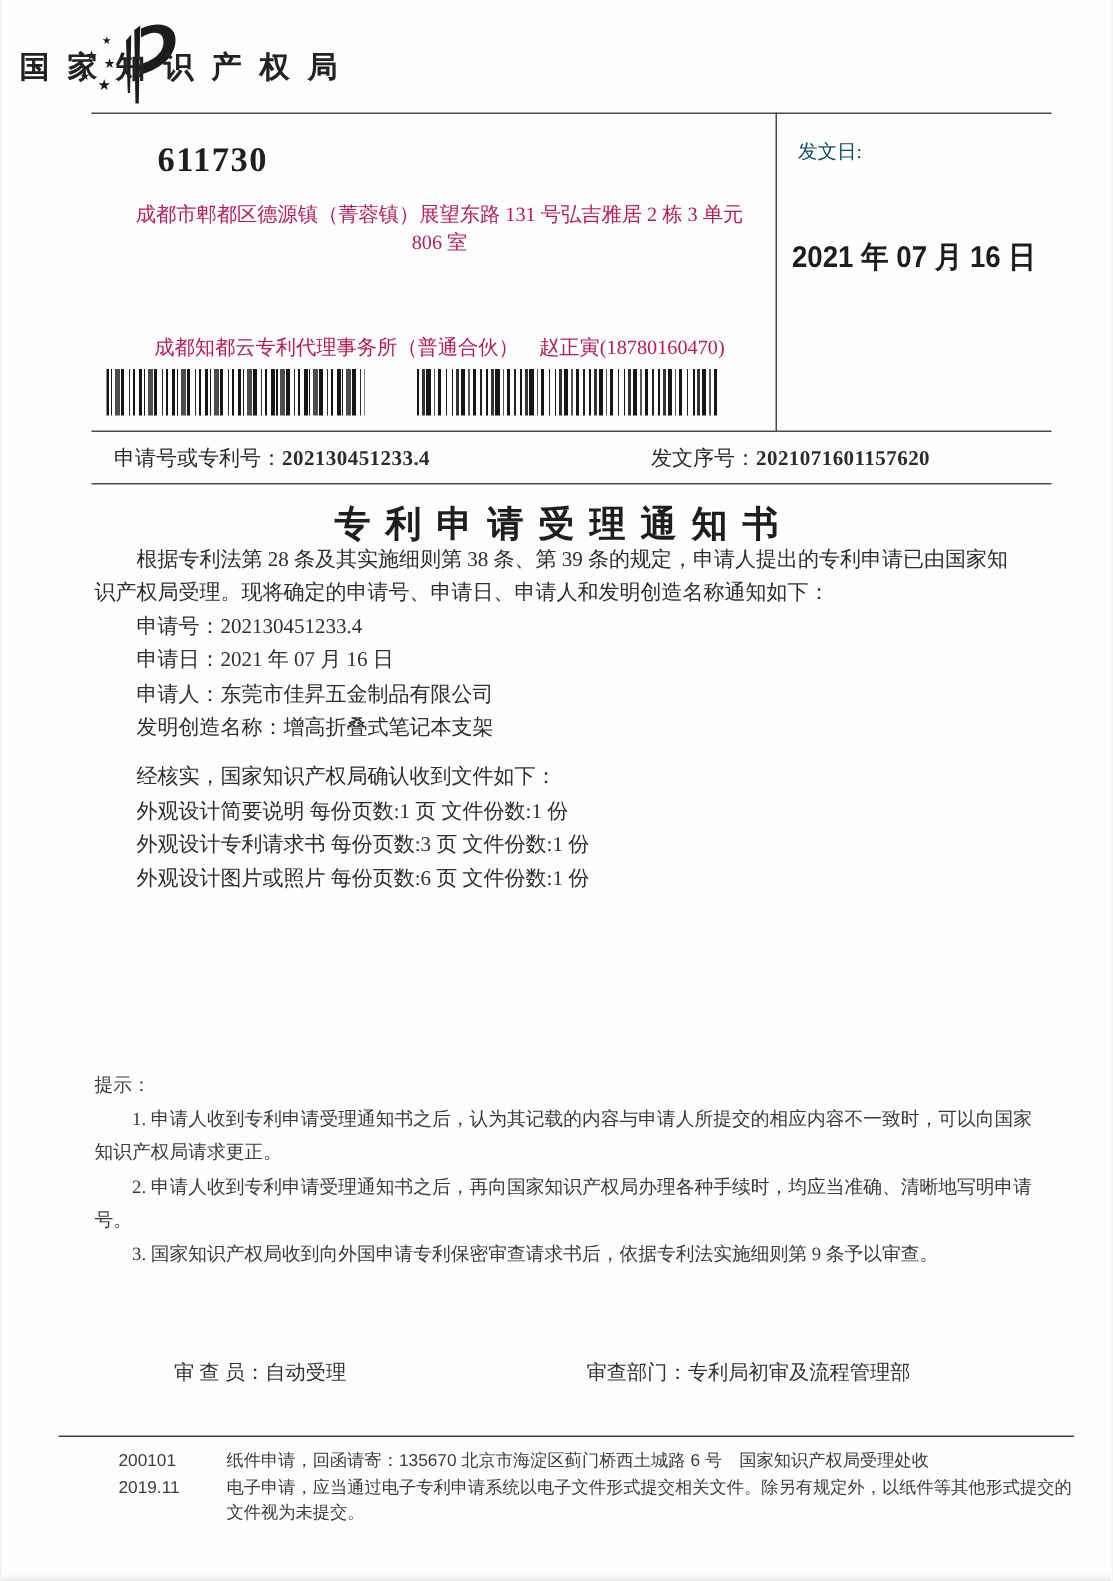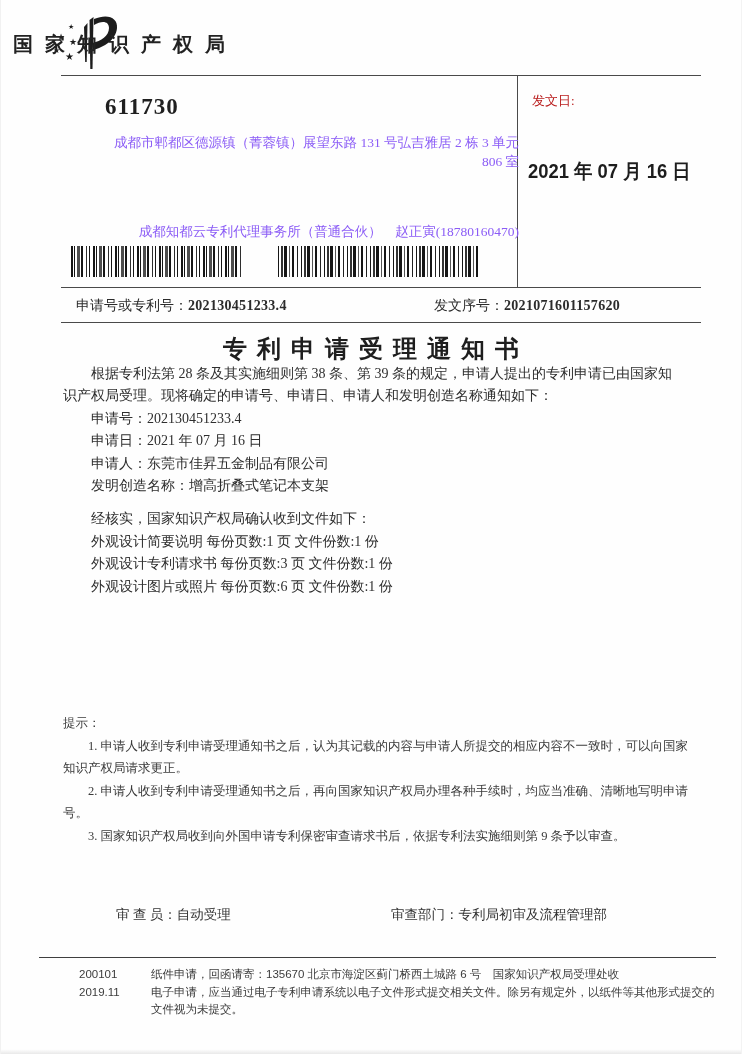--- a/index.html
+++ b/index.html
@@ -34,27 +34,27 @@
   
   .rule { position:absolute; background:#4a4a4a; height:1px; }
   .rule-top  { left:60px; top:75px;  width:640px; }
   .rule-mid  { left:60px; top:287px; width:640px; }
   .rule-num  { left:60px; top:322px; width:640px; }
   .rule-foot { left:38px; top:957px; width:677px; background:#3f3f3f; }
   .vline { position:absolute; left:516px; top:75px; width:1px; height:213px; background:#4a4a4a; }
 
   
   .postal-code { position:absolute; left:104px; top:94px; font-size:23px; font-weight:bold; letter-spacing:1px; color:#1f1f1f; }
-  .addr { position:absolute; left:66px; width:452px; text-align:right; font-size:13.5px; color:#8b5cf6; white-space:nowrap; }
+  .addr { position:absolute; left:66px; width:452px; text-align:center; font-size:13.5px; color:#be185d; white-space:nowrap; }
   .addr-1 { top:134px; }
   .addr-2 { top:153px; }
   .agent  { top:177px;margin-top:46px; }
 
   
-  .date-label { position:absolute; left:531px; top:92px; font-size:13px; color:#b91c1c; }
+  .date-label { position:absolute; left:531px; top:92px; font-size:13px; color:#0c4a6e; }
   .date-value {
     position:absolute; left:527px; top:158px; font-size:20px; font-weight:bold;
     font-family:"Liberation Sans","DejaVu Sans",sans-serif; color:#1d1d1d;
     transform:scaleX(.92); transform-origin:left center; white-space:nowrap;
   }
 
   
   .barcode { position:absolute; top:246px; height:31px; }
   .barcode-1 { left:70px; width:172px;
     background-image:repeating-linear-gradient(90deg,

